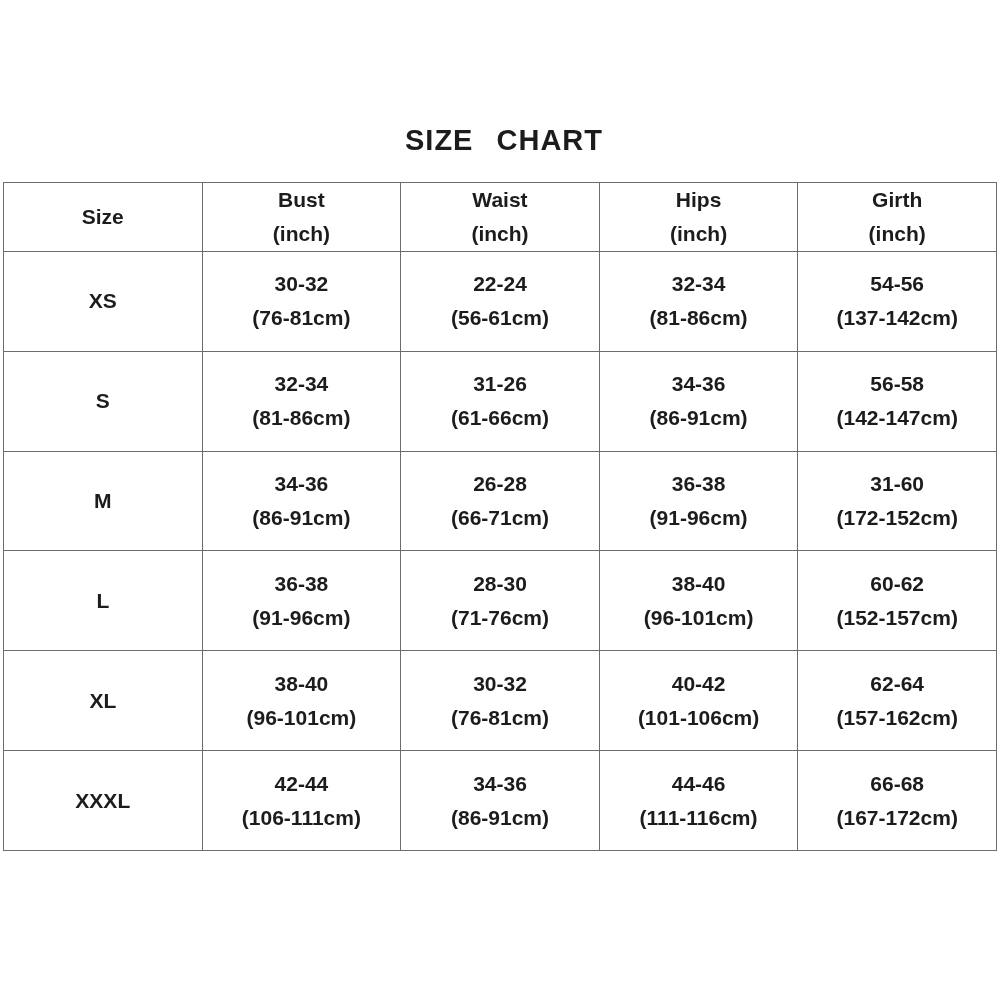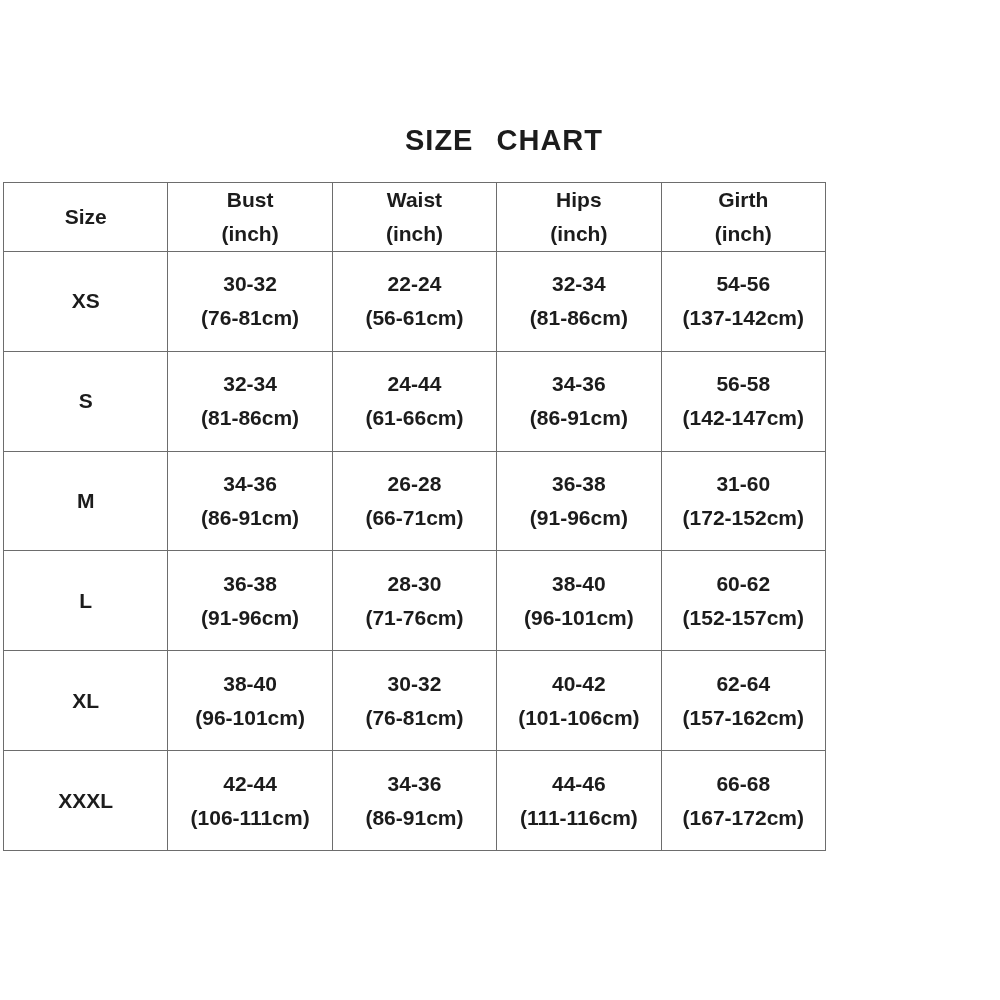--- a/index.html
+++ b/index.html
@@ -20,21 +20,21 @@
     font-size: 29px;
     font-weight: bold;
     color: #1c1c1c;
     letter-spacing: 1px;
     word-spacing: 14px;
   }
   table.size-chart {
     position: absolute;
     top: 182px;
     left: 3px;
-    width: 823px;
+    width: 994px;
     height: 669px;
     border-collapse: collapse;
     table-layout: fixed;
   }
   table.size-chart th,
   table.size-chart td {
     border: 1.5px solid #6d6d6d;
     text-align: center;
     vertical-align: middle;
     color: #1c1c1c;
@@ -108,21 +108,21 @@
       </tr>
       <tr>
         <td>
           <div class="cell-line1">S</div>
         </td>
         <td>
           <div class="cell-line1">32-34</div>
           <div class="cell-line2">(81-86cm)</div>
         </td>
         <td>
-          <div class="cell-line1">24-44</div>
+          <div class="cell-line1">31-26</div>
           <div class="cell-line2">(61-66cm)</div>
         </td>
         <td>
           <div class="cell-line1">34-36</div>
           <div class="cell-line2">(86-91cm)</div>
         </td>
         <td>
           <div class="cell-line1">56-58</div>
           <div class="cell-line2">(142-147cm)</div>
         </td>

